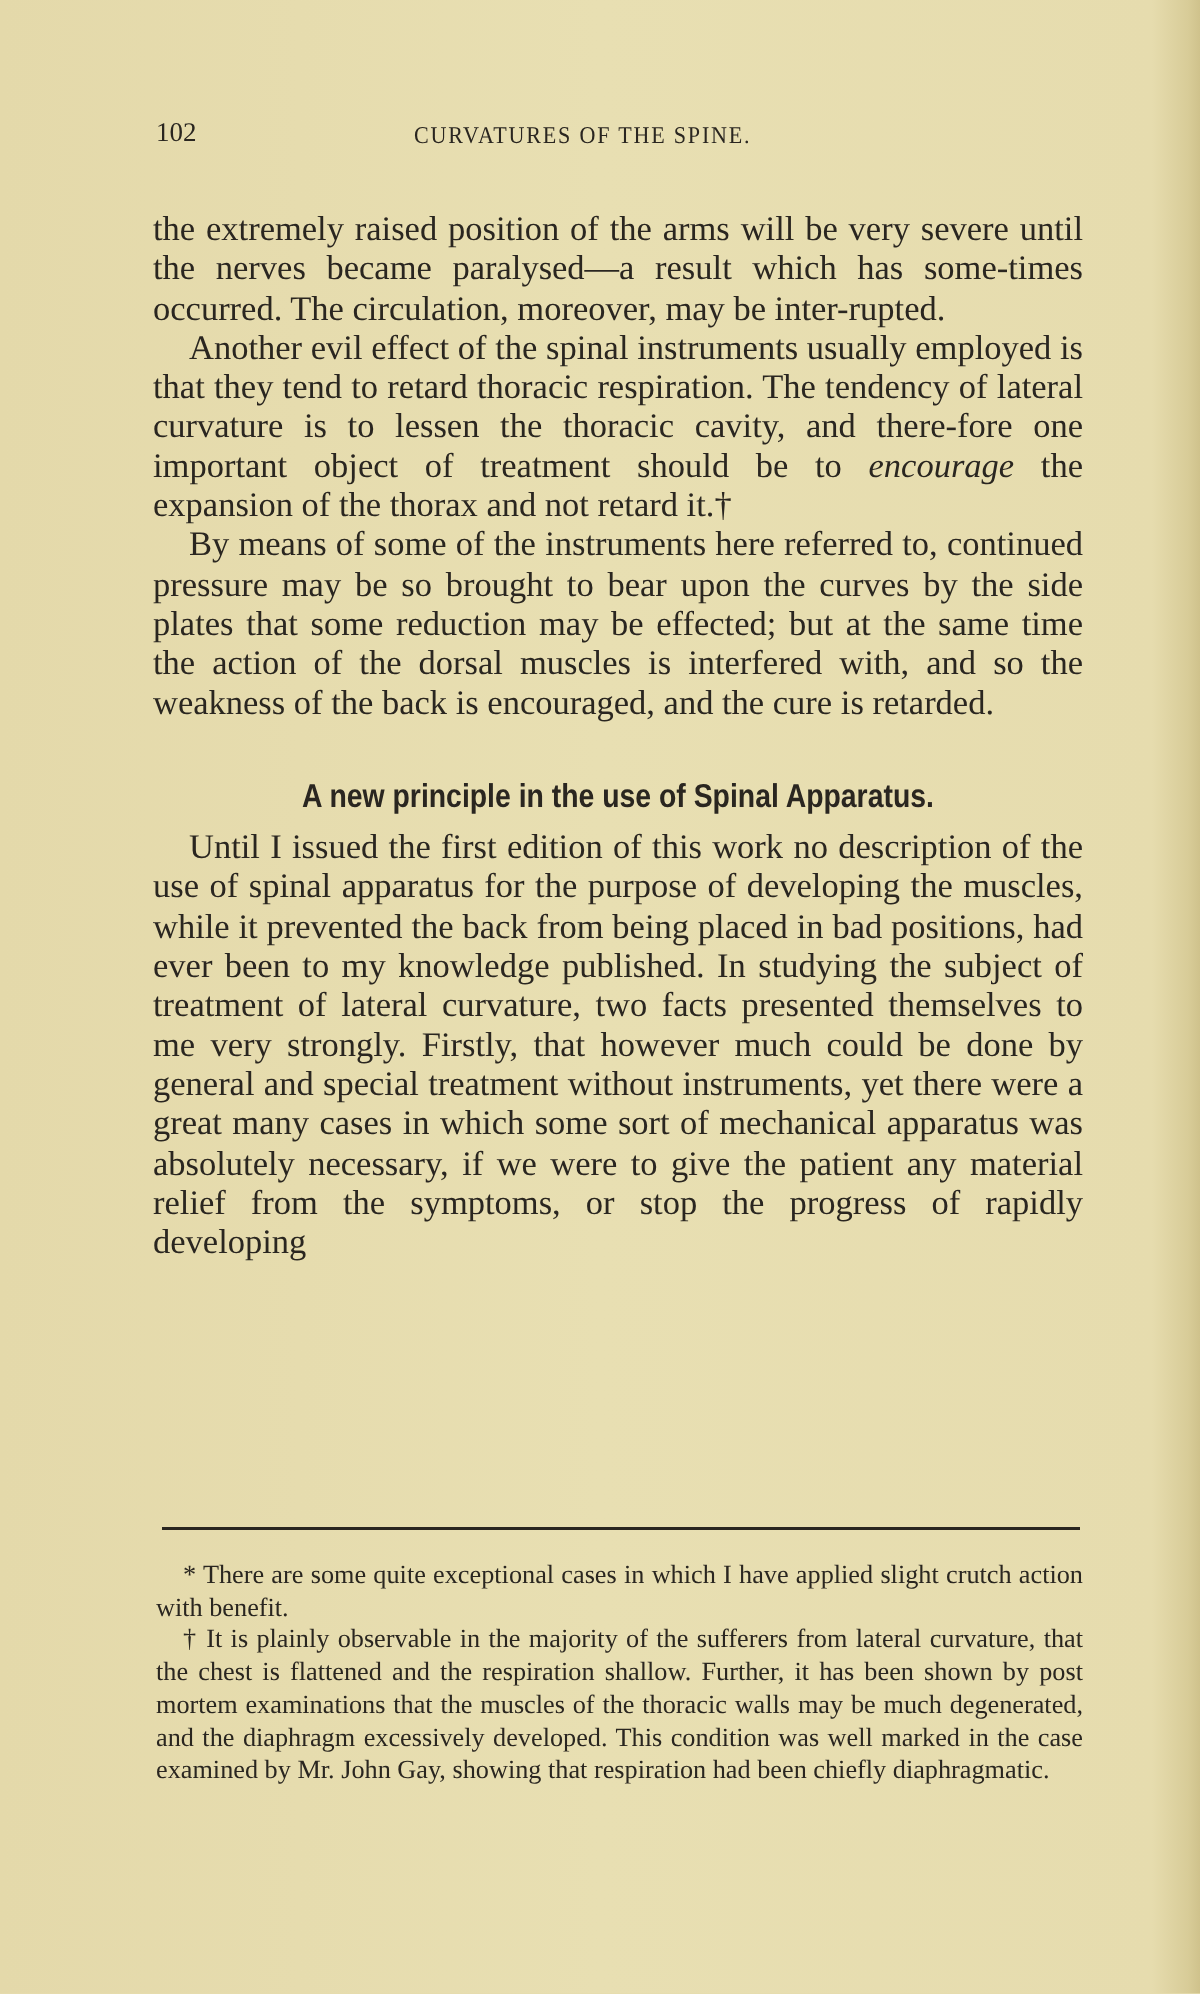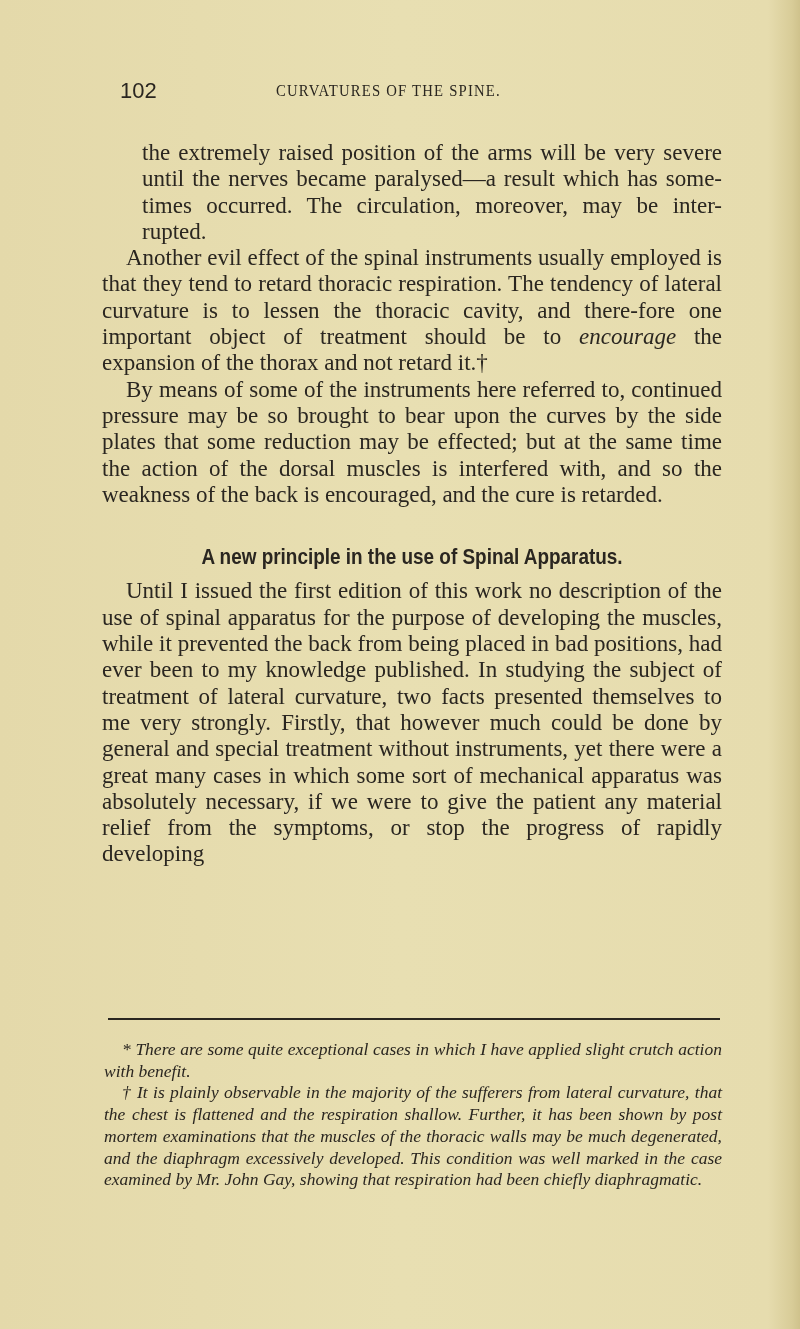--- a/index.html
+++ b/index.html
@@ -11,52 +11,51 @@
       color: #2a2620;
     }
     .page {
       position: absolute; left: 0; top: 0; width: 800px; height: 1329px;
       background: linear-gradient(90deg, #e4d9aa 0%, #e8dfb2 50%, #e6dcae 96%, #d8cc98 99%, #cfc28c 100%);
     }
     .header {
       position: absolute; top: 78px; left: 104px; width: 620px; height: 30px;
     }
     .page-num {
-      position: absolute; left: 16px; top: 0;
-      font-family: Liberation Sans, sans-serif; font-size: 22px; letter-spacing: 0px;
+      position: absolute; left: 0; top: 0;
+      font-family: Liberation Serif, serif; font-size: 18px; letter-spacing: 0px;
     }
     .running-head {
       position: absolute; left: 172px; top: 4px;
       font-family: "Liberation Serif", serif; font-size: 16px; letter-spacing: 1.3px;
       transform: scaleX(0.92); transform-origin: left;
     }
     .body {
       position: absolute; left: 102px; top: 140px; width: 620px;
       font-family: "Liberation Serif", serif;
       font-size: 23px; line-height: 26.3px;
       text-align: justify;
     }
     .body p { margin: 0; text-indent: 24px; }
-    .body p.first { text-indent: 0; margin-left: 40px; }
+    .body p.first { text-indent: 0; }
     .heading {
       margin: 36px 0 8px 0 !important; text-indent: 0 !important;
       text-align: center; font-weight: bold; font-size: 22px;
       font-family: "Liberation Sans", sans-serif; letter-spacing: 0px;
       transform: scaleX(0.86);
     }
     .rule {
       position: absolute; left: 108px; top: 1018px; width: 612px; height: 2px;
       background: #2a2620;
     }
     .notes {
       position: absolute; left: 104px; top: 1039px; width: 618px;
       font-family: "Liberation Serif", serif;
       font-size: 17.5px; line-height: 21.7px;
       text-align: justify;
-      font-style: italic;
     }
     .notes p { margin: 0; text-indent: 18px; }
     em { }
   </style>
 </head>
 <body>
 
 <div class="page">
 
   <div class="header">

